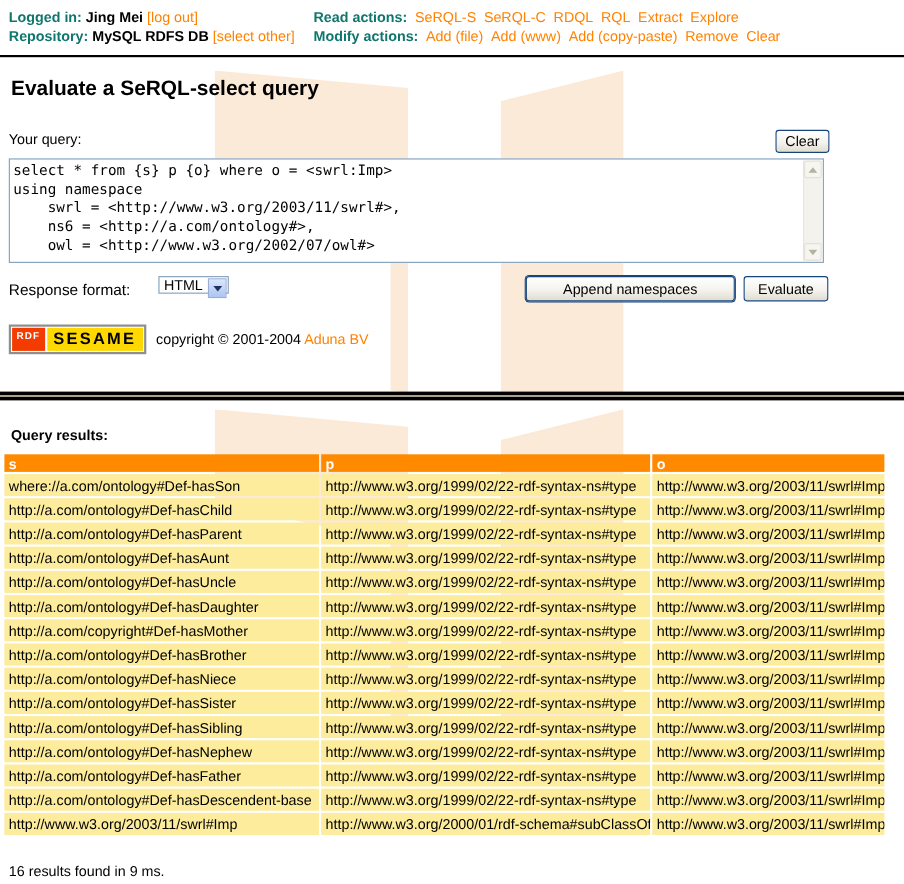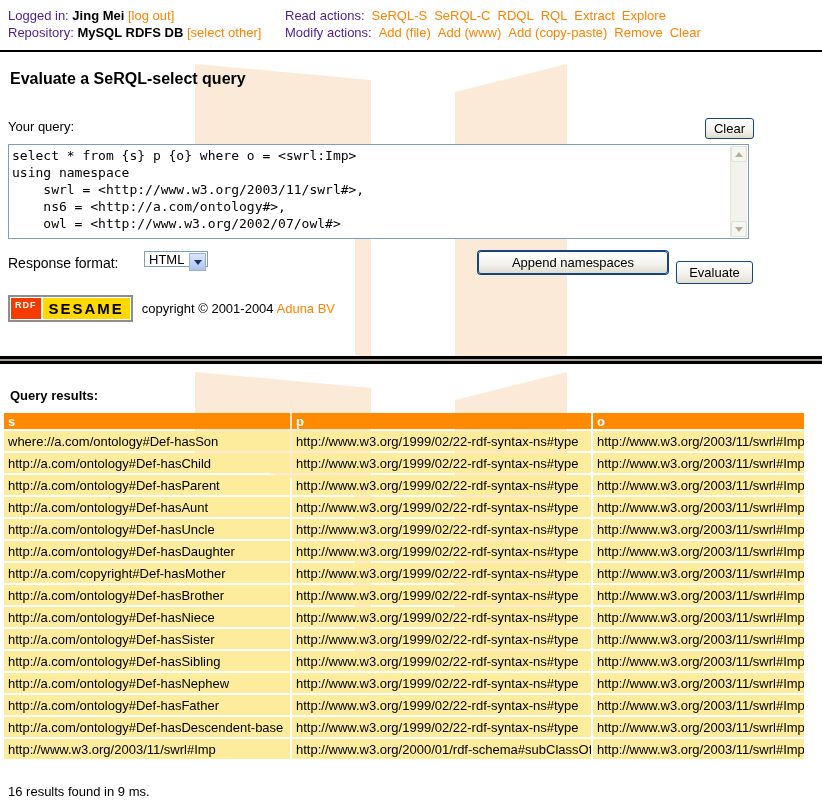--- a/index.html
+++ b/index.html
@@ -12,38 +12,38 @@
   .wm-a { left:195px; width:176px; height:293px;
           clip-path:polygon(0px 0px,176px 16px,176px 293px,160px 291px,160px 121px,0px 84px); }
   .wm-b { left:455px; width:112px; height:293px;
           clip-path:polygon(0px 28px,112px 0px,112px 293px,0px 293px); }
   .wm-top { top:64px; } .wm-bot { top:372px; }
 
   .z { position:absolute; z-index:2; }
 
   
   .hrow { font-size:13px; line-height:17px; white-space:nowrap; }
-  .hlabel { color:#4c1d95; }
+  .hlabel { color:#0f766e;font-weight:bold; }
   .bold { font-weight:bold; }
   a.olink, .olink { color:#ff8200; text-decoration:none; cursor:pointer; }
   .actions .olink { margin-left:7px; }
   .rule { position:absolute; left:0; top:50px; width:822px; height:2px; background:#000; z-index:2; }
 
   
-  .title { left:10px; top:70px; font-size:16px; font-weight:bold; }
+  .title { left:10px; top:70px; font-size:19px; font-weight:bold; }
   .yourquery { left:8px; top:119px; font-size:13px; }
 
   .xp-btn { position:absolute; z-index:2; font-family:"Liberation Sans",sans-serif;
             font-size:13px; color:#000; text-align:center;
             border:1px solid #16457e; border-radius:3px;
             background:linear-gradient(180deg,#ffffff 0%,#f4f3ee 55%,#e0ddd0 100%);
             cursor:pointer; }
   .btn-clear    { left:705px; top:118px; width:49px;  height:21px; }
   .btn-append   { left:478px; top:251px; width:190px; height:23px; box-shadow:0 0 0 1px #16457e; }
-  .btn-evaluate { left:676px; top:261px; width:77px;  height:23px; }
+  .btn-evaluate { left:676px; top:251px; width:77px;  height:23px; }
 
   .query-box { position:absolute; left:8px; top:144px; width:741px; height:95px;
                border:1px solid #7f9db9; background:#fff; z-index:2; }
   .query-text { position:absolute; left:3px; top:2px; right:20px; bottom:2px;
                 font-family:"DejaVu Sans Mono","Liberation Mono",monospace;
                 font-size:13px; line-height:17px; white-space:pre; overflow:hidden; }
   .sb { position:absolute; top:1px; right:1px; bottom:1px; width:17px;
         background:#f3f2ec; border-left:1px solid #e6e5dd; }
   .sb-btn { position:absolute; left:0; width:16px; height:16px; background:#f6f5f0;
             border:1px solid #e2e1d8; border-radius:2px;

